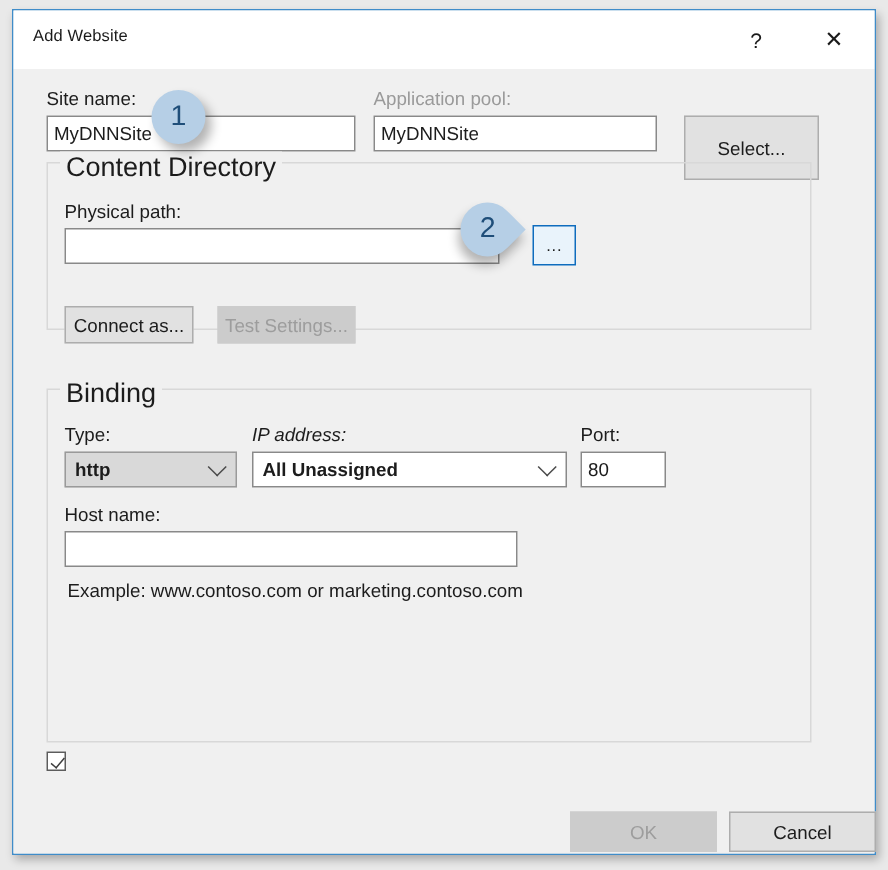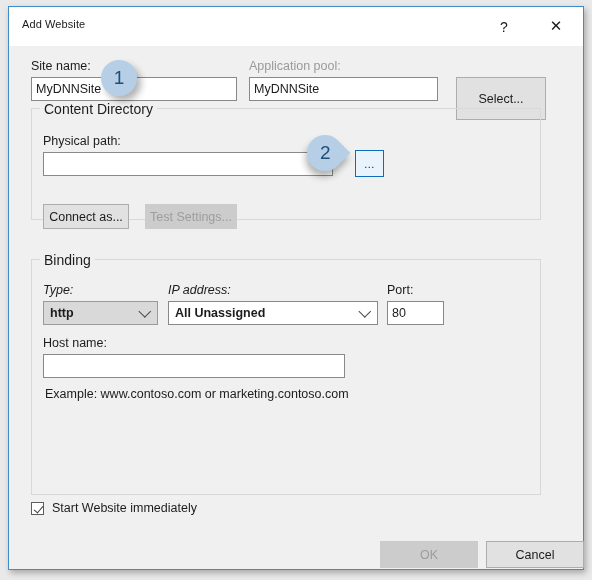--- a/index.html
+++ b/index.html
@@ -132,21 +132,21 @@
     position: absolute;
     border: 1px solid #d8d8d8;
     box-sizing: border-box;
   }
   .group-title {
     position: absolute;
     top: -8px;
     left: 8px;
     background: #f0f0f0;
     padding: 0 4px;
-    font-size: 14px;
+    font-size: 18px;
     color: #1c1c1c;
     white-space: nowrap;
   }
 
   
   .combo {
     position: absolute;
     box-sizing: border-box;
     border: 1px solid #898989;
     background: #ffffff;
@@ -293,21 +293,21 @@
 
 
       <div class="btn" id="connect-as-btn" style="left:34px; top:158px; width:86px; height:25px;">Connect as...</div>
 
       <div class="btn disabled" id="test-settings-btn" style="left:136px; top:158px; width:92px; height:25px;">Test Settings...</div>
 
       <div class="group" id="binding-group" style="left:22px; top:213px; width:510px; height:236px;">
         <div class="group-title">Binding</div>
       </div>
 
-      <div class="lbl" style="left:34px; top:237px;font-style:italic;">Type:</div>
+      <div class="lbl" style="left:34px; top:237px;">Type:</div>
 
       <div class="combo gray" id="type-combo" style="left:34px; top:255px; width:115px; height:24px;">
         <span class="cval">http</span>
         <span class="carrow">
           <i class="chev"></i>
         </span>
       </div>
 
       <div class="lbl" style="left:159px; top:237px;font-style:italic;">IP address:</div>
 
@@ -323,21 +323,20 @@
       <input class="tbox" id="port-input" style="left: 378px; top: 255px; width: 57px; height: 24px;" value="80">
 
       <div class="lbl" style="left:34px; top:290px;">Host name:</div>
 
       <input class="tbox" id="host-name-input" style="left: 34px; top: 308px; width: 302px; height: 24px;" value="">
 
       <div class="lbl" style="left:36px; top:341px;">Example: www.contoso.com or marketing.contoso.com</div>
 
       <div id="chk-row">
         <span class="cbox"></span>
-        <span id="chk-label">Start Website immediately</span>
       </div>
 
       <div class="btn disabled" id="ok-btn" style="left:371px; top:495px; width:98px; height:27px;">OK</div>
 
       <div class="btn" id="cancel-btn" style="left:477px; top:495px; width:98px; height:27px;">Cancel</div>
 
     </div>
   </div>
 
   <div class="badge" id="badge-1">

